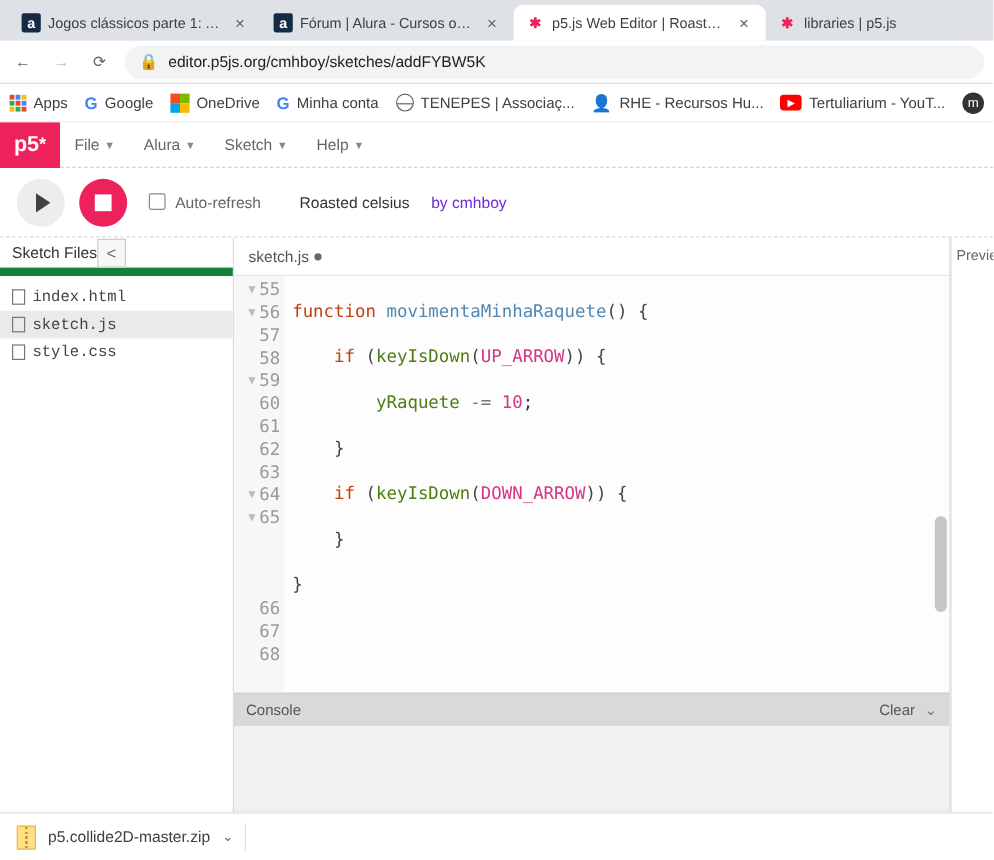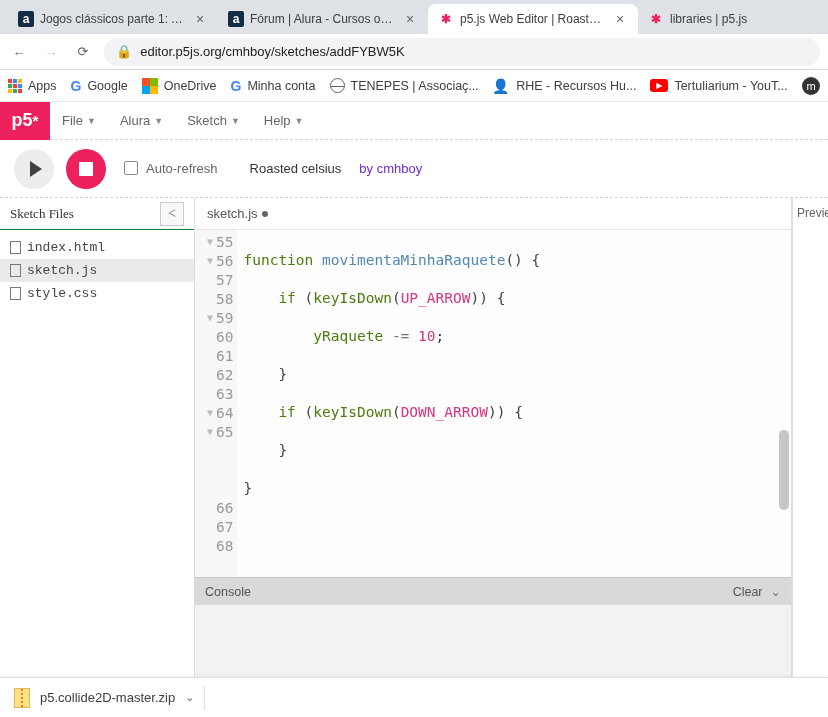--- a/index.html
+++ b/index.html
@@ -50,37 +50,37 @@
 .play-btn .tri { width:0; height:0; border-left:12px solid #414141; border-top:8px solid transparent; border-bottom:8px solid transparent; margin-left:3px; }
 .stop-btn { width: 40px; height: 40px; border-radius: 50%; background: #ed225d; display: inline-flex; align-items: center; justify-content: center; cursor: pointer; }
 .stop-btn .sq { width:14px; height:14px; background:#fff; }
 .auto-ref { display: flex; align-items: flex-start; gap: 8px; color: #666; margin-left: 6px; }
 .checkbox { width:14px; height:14px; border:1.5px solid #888; border-radius:2px; }
 .sketch-name { margin-left: 20px; color: #333; }
 .by-author { color: #6d28d9; margin-left: 6px; }
 
 .workspace { flex: 1; display: flex; min-height: 0; }
 .sidebar { width: 195px; border-right: 1px solid #ddd; display: flex; flex-direction: column; }
-.sidebar-head { display: flex; align-items: center; justify-content: space-between; height: 32px; padding: 0 10px; border-bottom: 1px solid #15803d; font-size: 13px; font-family: Liberation Serif, serif; }
+.sidebar-head { display: flex; align-items: center; height: 32px; padding: 0 10px; border-bottom: 7px solid #15803d; font-size: 13px; }
 .collapse-btn { width: 24px; height: 24px; border: 1px solid #ccc; background: #f7f7f7; display: inline-flex; align-items: center; justify-content: center; cursor: pointer; font-size: 14px; color: #666; }
 .file-list { padding: 6px 0; font-family: "Courier New", monospace; font-size: 13px; }
 .file-item { padding: 4px 10px; display: flex; align-items: center; gap: 6px; color: #444; cursor: pointer; }
 .file-item.active { background: #eaeaea; }
 .file-icon-sq { width: 11px; height: 13px; border: 1.5px solid #777; position: relative; }
 
 .editor-col { flex: 1; display: flex; flex-direction: column; min-width: 0; border-right: 1px solid #ddd; }
 .editor-tab { height: 32px; border-bottom: 1px solid #e5e5e5; display: flex; align-items: center; padding: 0 12px; font-size: 13px; color: #555; gap: 4px; }
 .dot-mod { width: 6px; height: 6px; background: #666; border-radius: 50%; display: inline-block; }
 .code-area { flex: 1; display: flex; font-family: Menlo, Consolas, monospace; font-size: 14.5px; overflow: hidden; background: #fdfdfd; position: relative; }
 .gutter { background: #f7f7f7; color: #999; text-align: right; padding: 2px 4px 2px 8px; user-select: none; }
 .gutter .ln { height: 19px; display: flex; align-items: center; justify-content: flex-end; gap: 3px; }
 .fold { color: #bbb; font-size: 10px; width: 10px; }
 .code-lines { padding: 2px 6px; white-space: pre; line-height: 19px; position: relative; }
 .scrollbar { position: absolute; right: 2px; top: 200px; width: 10px; height: 80px; background: #c6c6c6; border-radius: 5px; }
-.kw { color: #4d7c0f; } .id2 { color: #4d7c0f; }
+.kw { color: #c2410c; } .id2 { color: #4d7c0f; }
 .const { color: #d33682; } .num { color: #d33682; } .op { color: #777; } .paren { color: #444; }
 .funcdef { color: #5188b3; }
 
 .console-head { height: 28px; background: #d9d9d9; border-top: 1px solid #c8c8c8; display: flex; align-items: center; justify-content: space-between; padding: 0 10px; font-size: 12.5px; color: #555; }
 .console-body { height: 72px; background: #f2f2f2; }
 
 .preview-strip { width: 36px; border-left: 1px solid #ddd; padding: 8px 4px; font-size: 12px; color: #666; overflow: hidden; }
 
 .downloads { height: 40px; border-top: 1px solid #e0e0e0; display: flex; align-items: center; padding: 0 14px; gap: 10px; font-size: 13px; color: #3c4043; box-shadow: 0 -1px 4px rgba(0,0,0,0.05); }
 .zip-icon { width: 16px; height: 20px; background: #ffe082; border: 1px solid #e6b84f; position: relative; }

